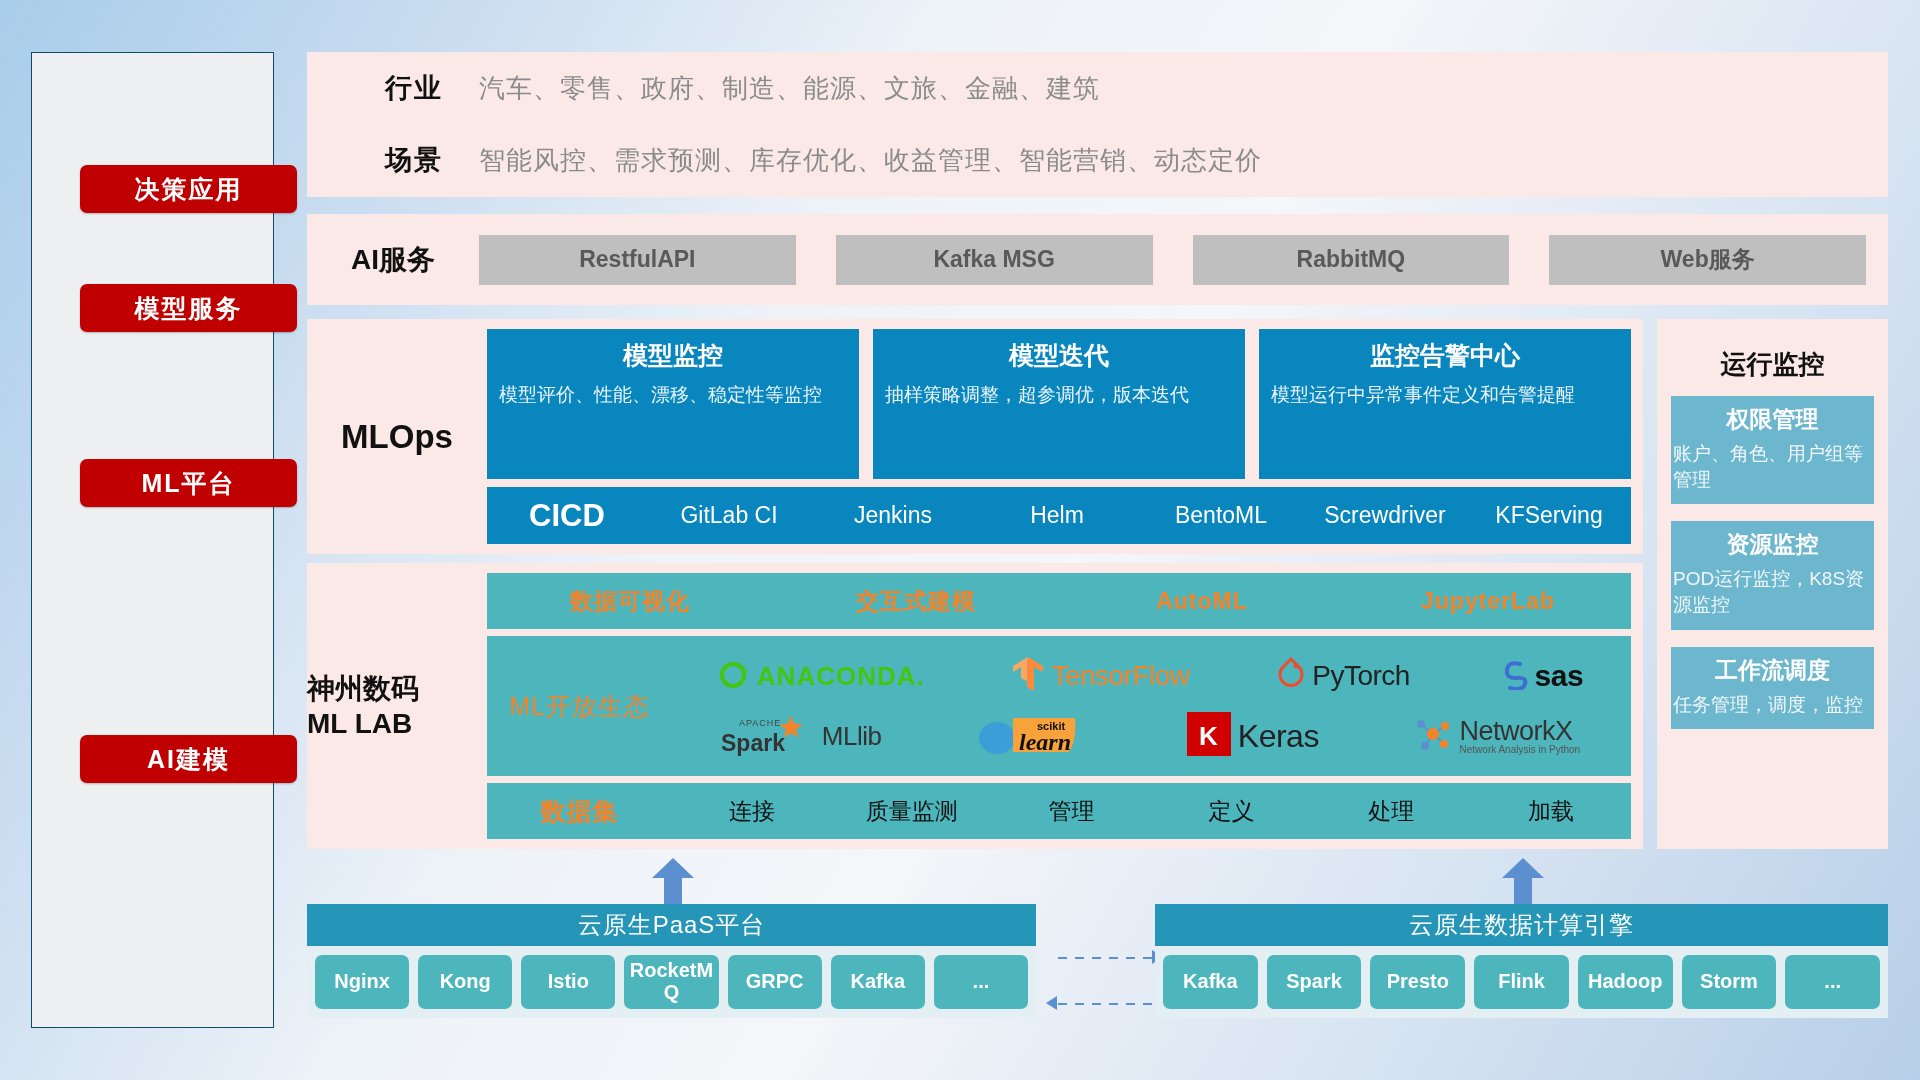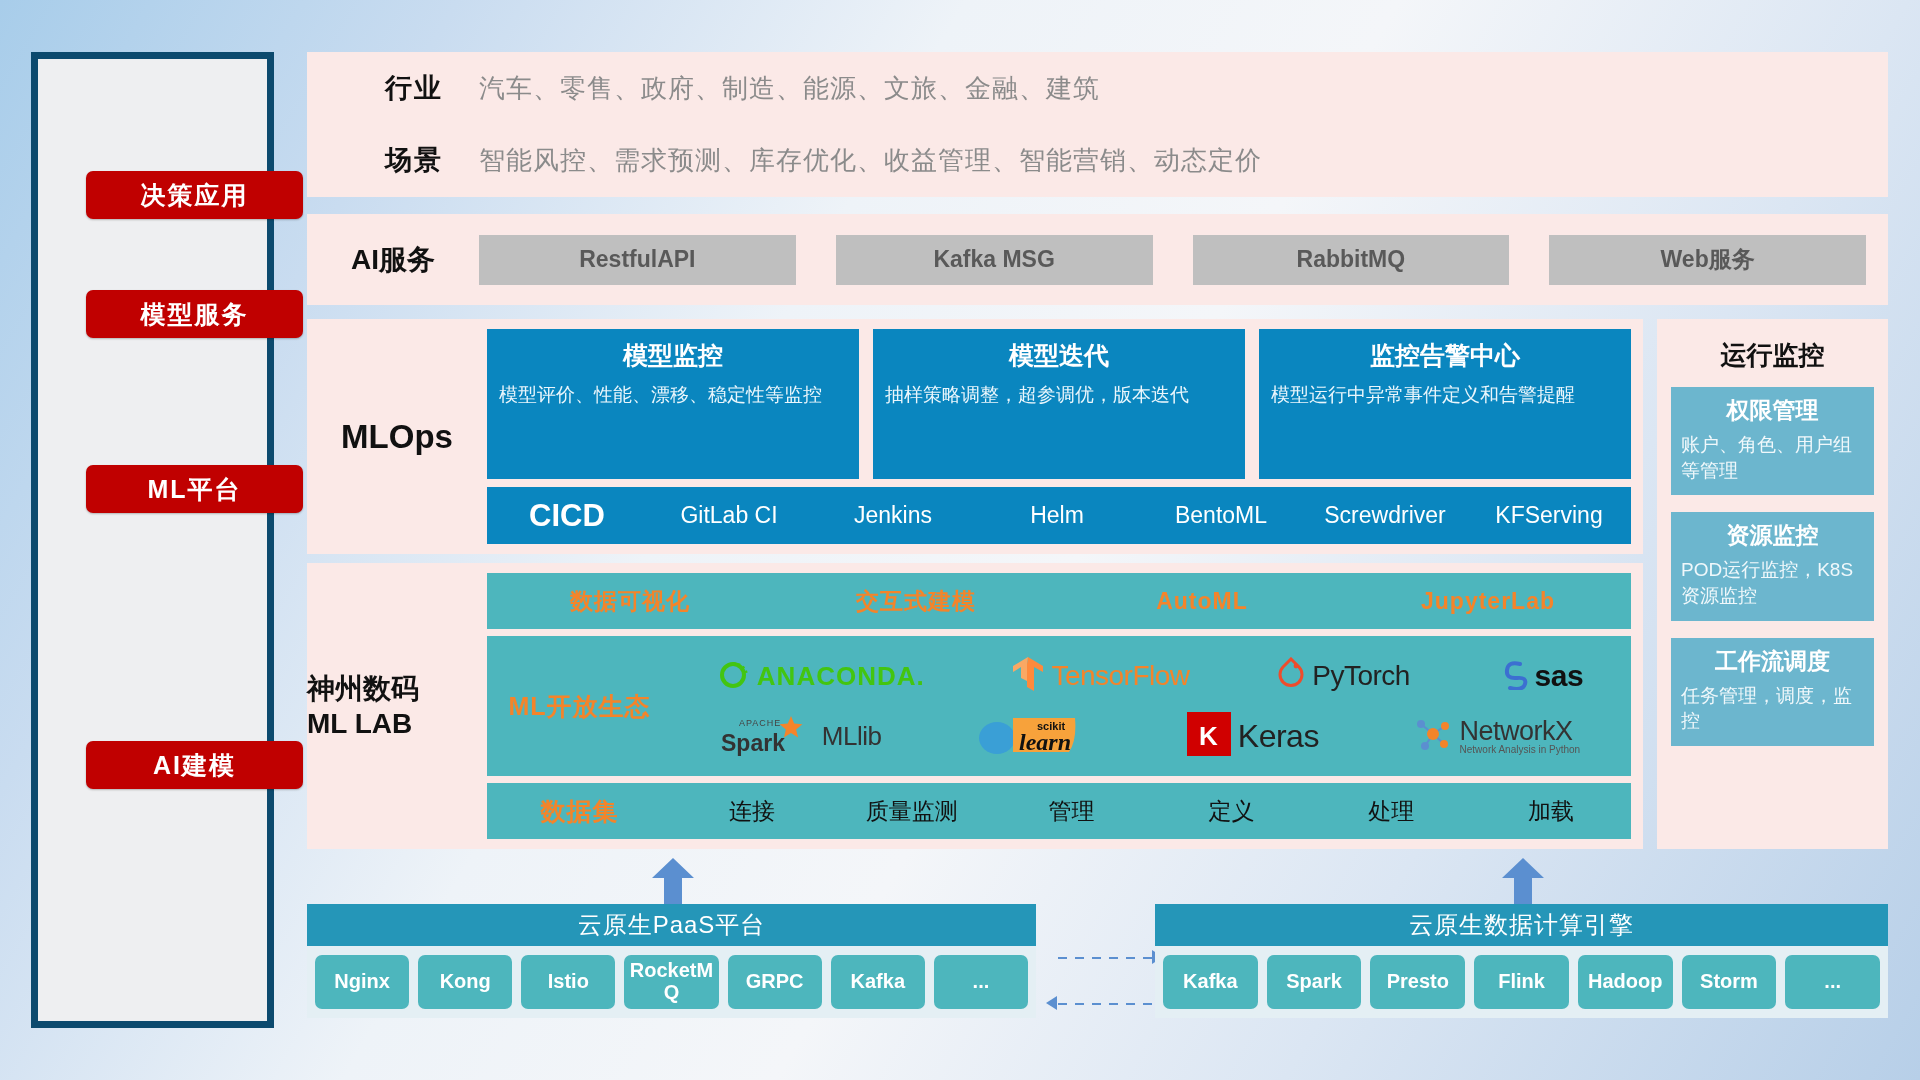--- a/index.html
+++ b/index.html
@@ -6,21 +6,21 @@
   html,body { width:1920px; height:1080px; }
   body {
     font-family: "Liberation Sans", "DejaVu Sans", sans-serif;
     background: linear-gradient(120deg,#a8cdea 0%, #c9dcf0 18%, #eef3f8 38%, #f4f6f9 55%, #dbe6f3 75%, #b7cfe8 100%);
     position:relative; overflow:hidden;
   }
 
   
   #left-rail{
     position:absolute; left:31px; top:52px; width:243px; height:976px;
-    background:#eeeff1; border:7px solid #0c4a6e;
+    background:#eeeff1; border:1px solid #0c4a6e;
   }
   .rail-label{
     position:absolute; left:48px; width:217px; height:48px;
     background:#c00000; border-radius:7px;
     color:#fff; font-weight:bold; font-size:25px;
     display:flex; align-items:center; justify-content:center;
     letter-spacing:2px;
     box-shadow:0 1px 2px rgba(0,0,0,.25);
   }
   #lbl-0{ top:112px; }
@@ -81,38 +81,38 @@
     font-size:28px; font-weight:bold; color:#111; line-height:1.25;
   }
   .lab-right{ flex:1; padding:10px 12px 10px 0; display:flex; flex-direction:column; gap:7px; }
   .lab-tools{ display:flex; height:56px;justify-content:center; }
   .lab-tool{
     flex:1; background:#4db6bd; color:#f4842a; font-weight:bold; font-size:23px;
     display:flex; align-items:center; justify-content:center; letter-spacing:1px;
   }
   .lab-eco{ flex:1; background:#4db6bd; display:flex; align-items:center; }
   .lab-eco .eco-label{
-    width:185px; text-align:center; color:#f4842a; font-weight:bold; font-size:25px; letter-spacing:1px;
+    width:185px; text-align:center; color:#f4842a; font-weight:normal; font-size:25px; letter-spacing:1px;
   }
   .eco-grid{ flex:1; display:flex; flex-direction:column; justify-content:center; gap:2px; padding-right:4px;}
   .eco-line{ display:flex; align-items:center; justify-content:space-around; height:58px; }
   .logo{ display:flex; align-items:center; gap:7px; }
   .logo-txt{ font-size:28px; letter-spacing:-.5px; }
   .lab-data{ height:56px; background:#4db6bd; display:flex; align-items:center; }
   .lab-data .data-label{
     width:185px; text-align:center; color:#f4842a; font-weight:bold; font-size:25px; letter-spacing:1px;
   }
   .data-item{ flex:1; text-align:center; color:#111; font-size:23px; }
 
   
   #panel-monitor{ left:1657px; top:319px; width:231px; height:530px; padding:10px 14px; }
   #panel-monitor .mon-title{
-    text-align:center; font-size:26px; font-weight:bold; color:#111; margin:9px 0 14px;
-  }
-  .mon-card{ background:#6cb6ce; color:#fff; padding:8px 10px 12px; margin-bottom:17px; }
+    text-align:center; font-size:26px; font-weight:bold; color:#111; margin:18px 0 14px;
+  }
+  .mon-card{ background:#6cb6ce; color:#fff; padding:8px 2px 12px; margin-bottom:17px; }
   .mon-card h4{ text-align:center; font-size:23px; font-weight:bold; margin-bottom:6px; }
   .mon-card p{ font-size:19px; line-height:1.35; color:#f0f8fb; }
 
   
   .cloud-block{ position:absolute; }
   #cloud-left{ left:307px; top:904px; width:729px; }
   #cloud-right{ left:1155px; top:904px; width:733px; }
   .cloud-head{
     height:42px; background:#2596b8; color:#fff;
     display:flex; align-items:center; justify-content:center;

